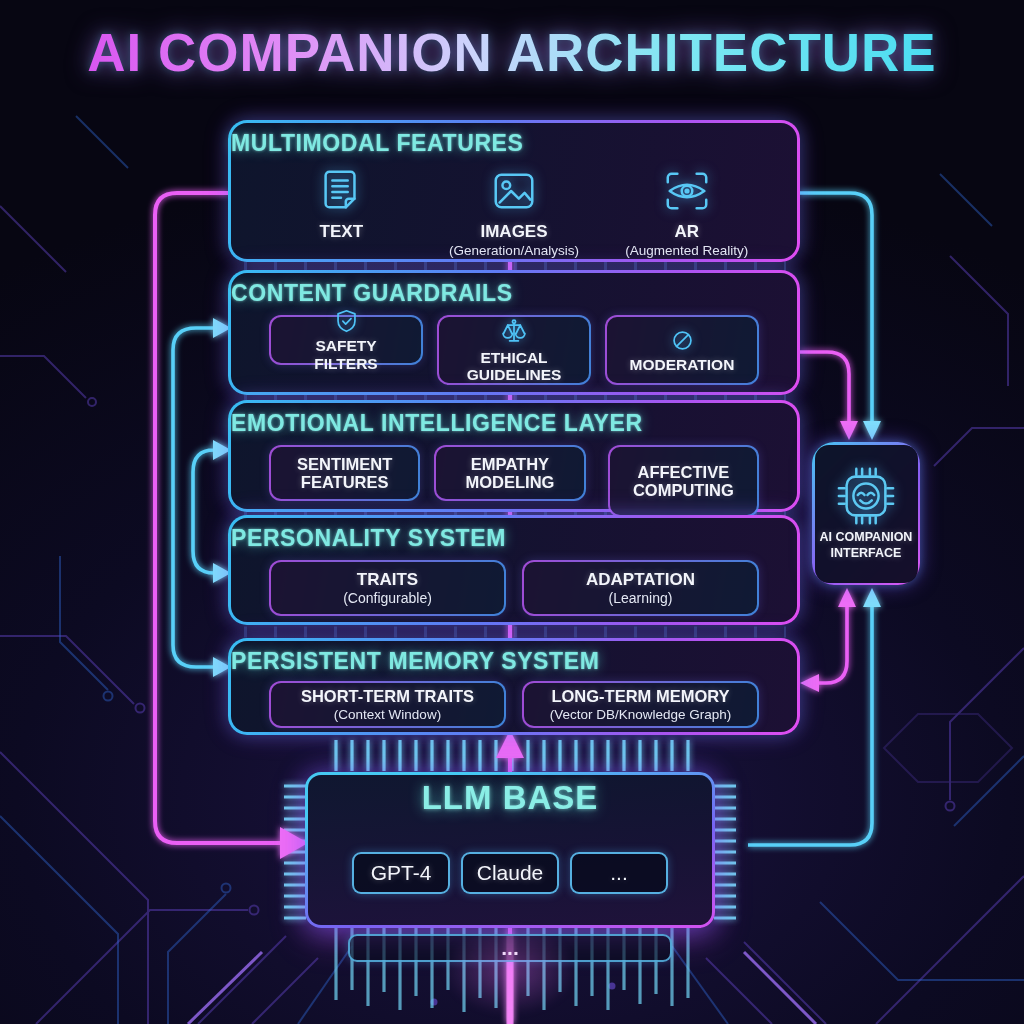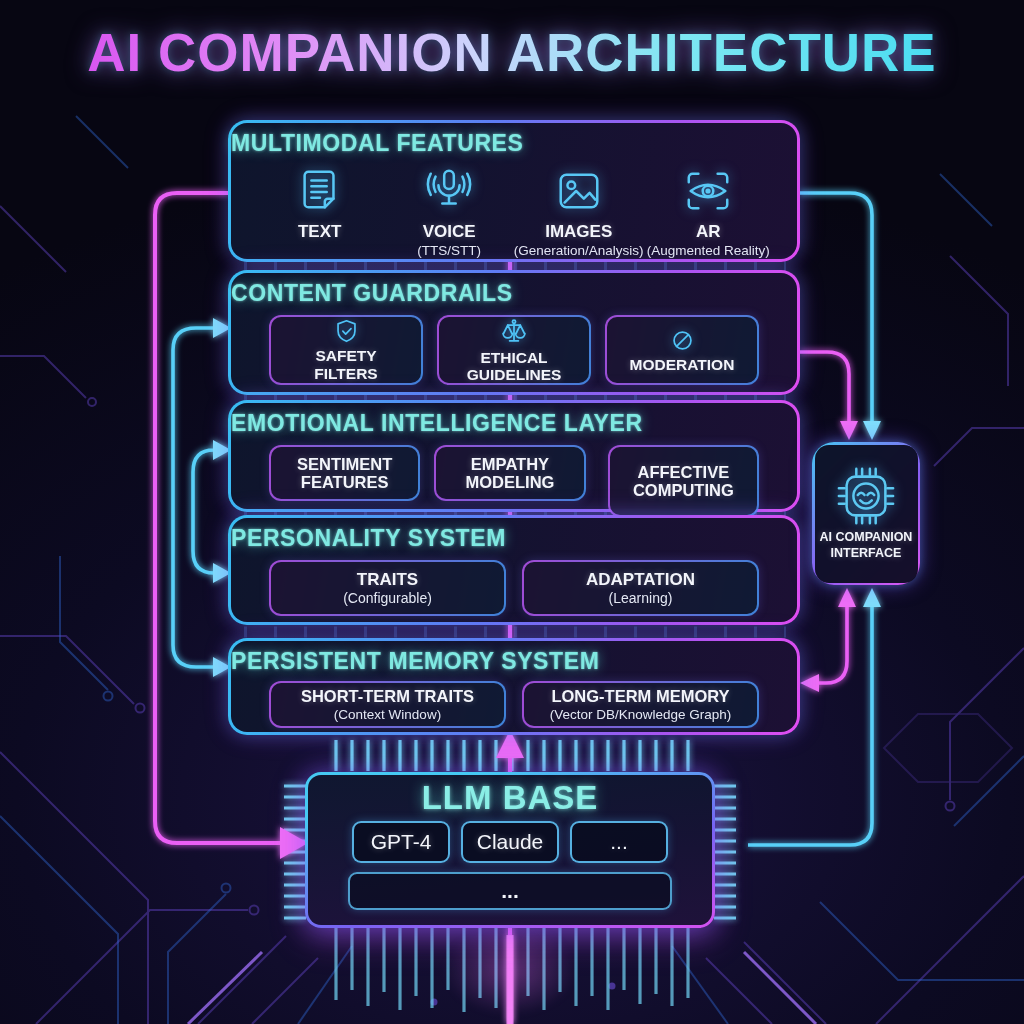--- a/index.html
+++ b/index.html
@@ -39,21 +39,21 @@
   .card-label{font-weight:bold;font-size:15.5px;color:#f3f5fb;text-align:center;line-height:1.12;
     text-shadow:0 0 6px rgba(255,255,255,.28);}
   .card-sub{font-size:13.5px;color:#e4e8f4;margin-top:1px;text-align:center;white-space:nowrap;}
   .w104{max-width:108px;} .w132{max-width:132px;}
   .ei-label{font-size:16.5px;}
   
   .chip{position:absolute;left:305px;top:772px;width:410px;height:156px;border-radius:16px;padding:3px;box-sizing:border-box;z-index:2;
     background:linear-gradient(165deg,#46c9f3 18%,#7763f2 62%,#d452f1 100%);
     box-shadow:0 0 26px rgba(100,90,245,.5),0 10px 34px rgba(215,80,250,.38);}
   .chip-inner{width:100%;height:100%;border-radius:13px;background:linear-gradient(180deg,rgba(14,17,42,.97),rgba(25,16,52,.97));
-    display:flex;flex-direction:column;box-sizing:border-box;}
+    display:flex;flex-direction:column;box-sizing:border-box;gap:31px;}
   .chip-title{text-align:center;font-size:33px;font-weight:bold;letter-spacing:1px;color:#8aeee6;margin-top:4px;
     text-shadow:0 0 14px rgba(90,235,225,.65),0 0 4px rgba(170,255,248,.6);}
   .models{display:flex;gap:11px;padding:4px 44px 0;box-sizing:border-box;}
   .model{flex:1;height:38px;border:2px solid rgba(95,195,246,.9);border-radius:9px;background:rgba(7,11,28,.75);
     display:flex;align-items:center;justify-content:center;font-size:21px;font-weight:normal;color:#f3f5fb;
     box-shadow:0 0 8px rgba(80,180,250,.35);text-shadow:0 0 6px rgba(255,255,255,.3);}
   .model-wide{margin:9px 40px 0;height:34px;border:2px solid rgba(95,195,246,.8);border-radius:9px;background:rgba(7,11,28,.6);
     display:flex;align-items:center;justify-content:center;font-size:21px;font-weight:bold;color:#f3f5fb;
     box-shadow:0 0 8px rgba(80,180,250,.3);}
   
@@ -194,32 +194,20 @@
               <path d="M40 34 h-6 a3 3 0 0 0 -3 3 v6"></path>
               <path d="M17 15h16M17 21h16M17 27h16M17 33h9"></path>
             </svg>
           </div>
           <div class="f-label">TEXT</div>
           <div class="f-sub"></div>
         </div>
         <div class="feature">
           <div class="f-icon">
             <svg width="50" height="50" viewBox="0 0 52 52" fill="none" stroke="#58c8f5" stroke-width="2.6" stroke-linecap="round" stroke-linejoin="round">
-              <rect x="21" y="5" width="10" height="19" rx="5"></rect>
-              <path d="M15 20 a11 11 0 0 0 22 0"></path>
-              <path d="M26 31v8M19 39h14"></path>
-              <path d="M12 11 q-4 8 0 16 M40 11 q4 8 0 16 M7 8 q-6 11 0 22 M45 8 q6 11 0 22"></path>
-            </svg>
-          </div>
-          <div class="f-label">VOICE</div>
-          <div class="f-sub">(TTS/STT)</div>
-        </div>
-        <div class="feature">
-          <div class="f-icon">
-            <svg width="50" height="50" viewBox="0 0 52 52" fill="none" stroke="#58c8f5" stroke-width="2.6" stroke-linecap="round" stroke-linejoin="round">
               <rect x="7" y="9" width="38" height="34" rx="6"></rect>
               <circle cx="18" cy="20" r="4"></circle>
               <path d="M11 38 L23 26 L31 34 L37 28 L43 35"></path>
             </svg>
           </div>
           <div class="f-label">IMAGES</div>
           <div class="f-sub">(Generation/Analysis)</div>
         </div>
         <div class="feature">
           <div class="f-icon">
@@ -234,21 +222,21 @@
           <div class="f-sub">(Augmented Reality)</div>
         </div>
       </div>
     </div>
   </div>
 
   <div class="panel" style="top:270px;height:125px;">
     <div class="panel-inner">
       <div class="section-title">CONTENT GUARDRAILS</div>
       <div class="cards-row">
-        <div class="card" style="height:70px;">
+        <div class="card" style="height:50px;">
           <div class="card-inner">
             <div class="g-icon">
               <svg width="27" height="27" viewBox="0 0 48 48" fill="none" stroke="#4fc3f7" stroke-width="3" stroke-linecap="round" stroke-linejoin="round">
                 <path d="M24 5 l15 5.5 V23 c0 9.5 -6.5 15 -15 18.5 C15.5 38 9 32.5 9 23 V10.5 Z"></path>
                 <path d="M17.5 23.5 l5 5 L32 19"></path>
               </svg>
             </div>
             <div class="card-label w104">SAFETY FILTERS</div>
           </div>
         </div>

